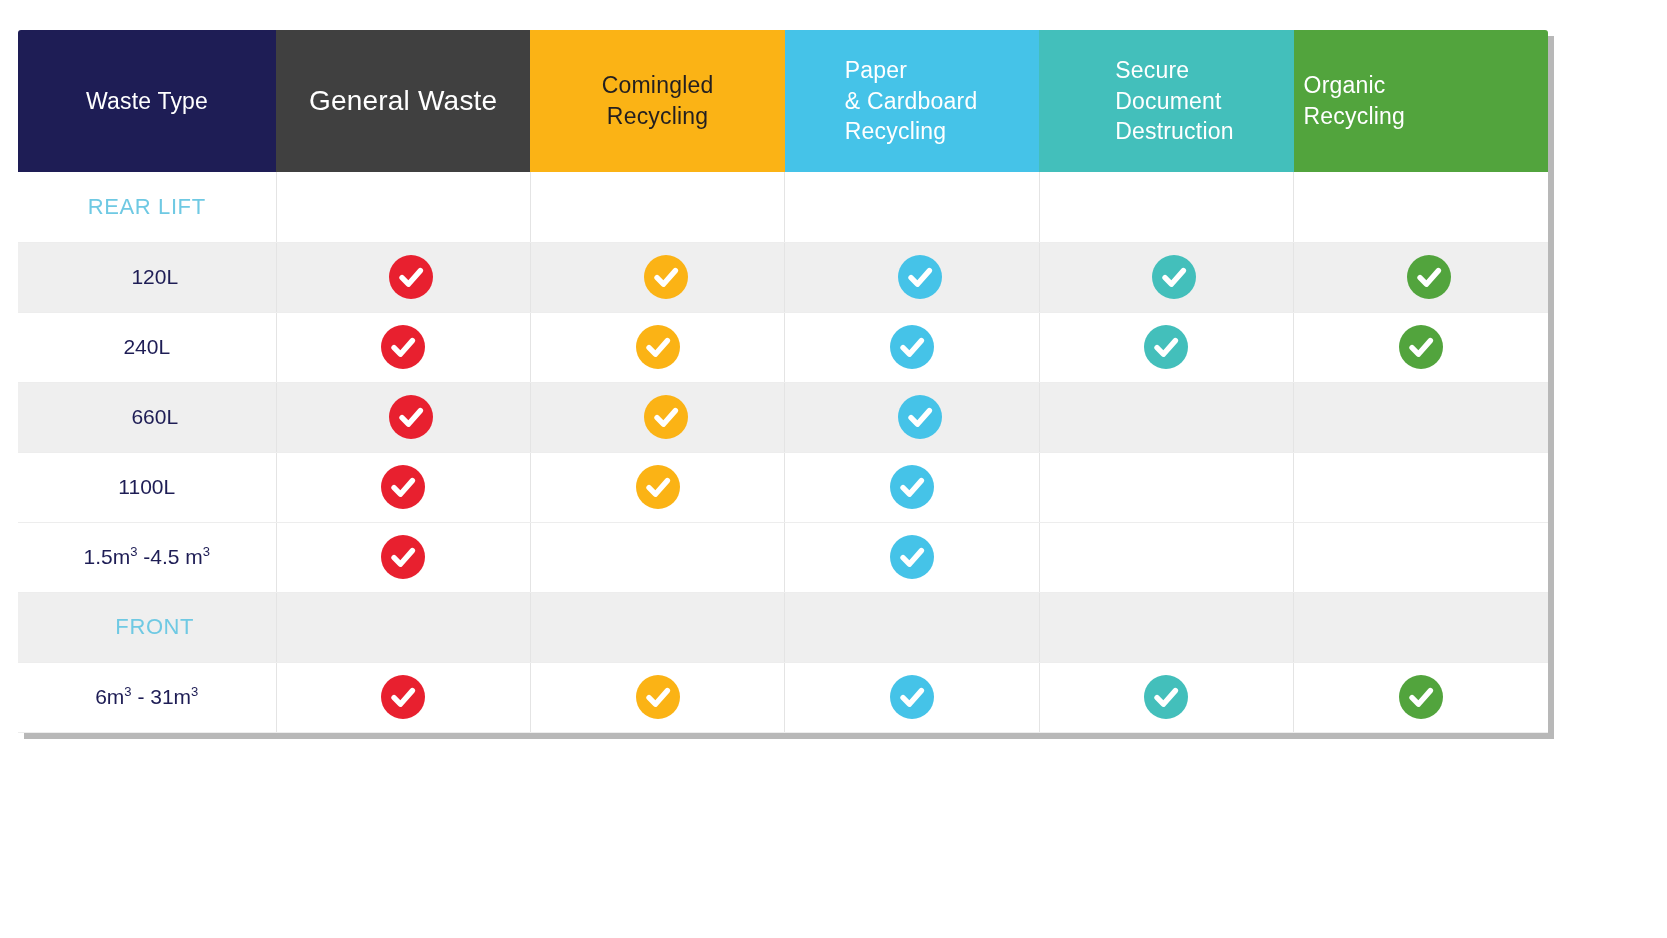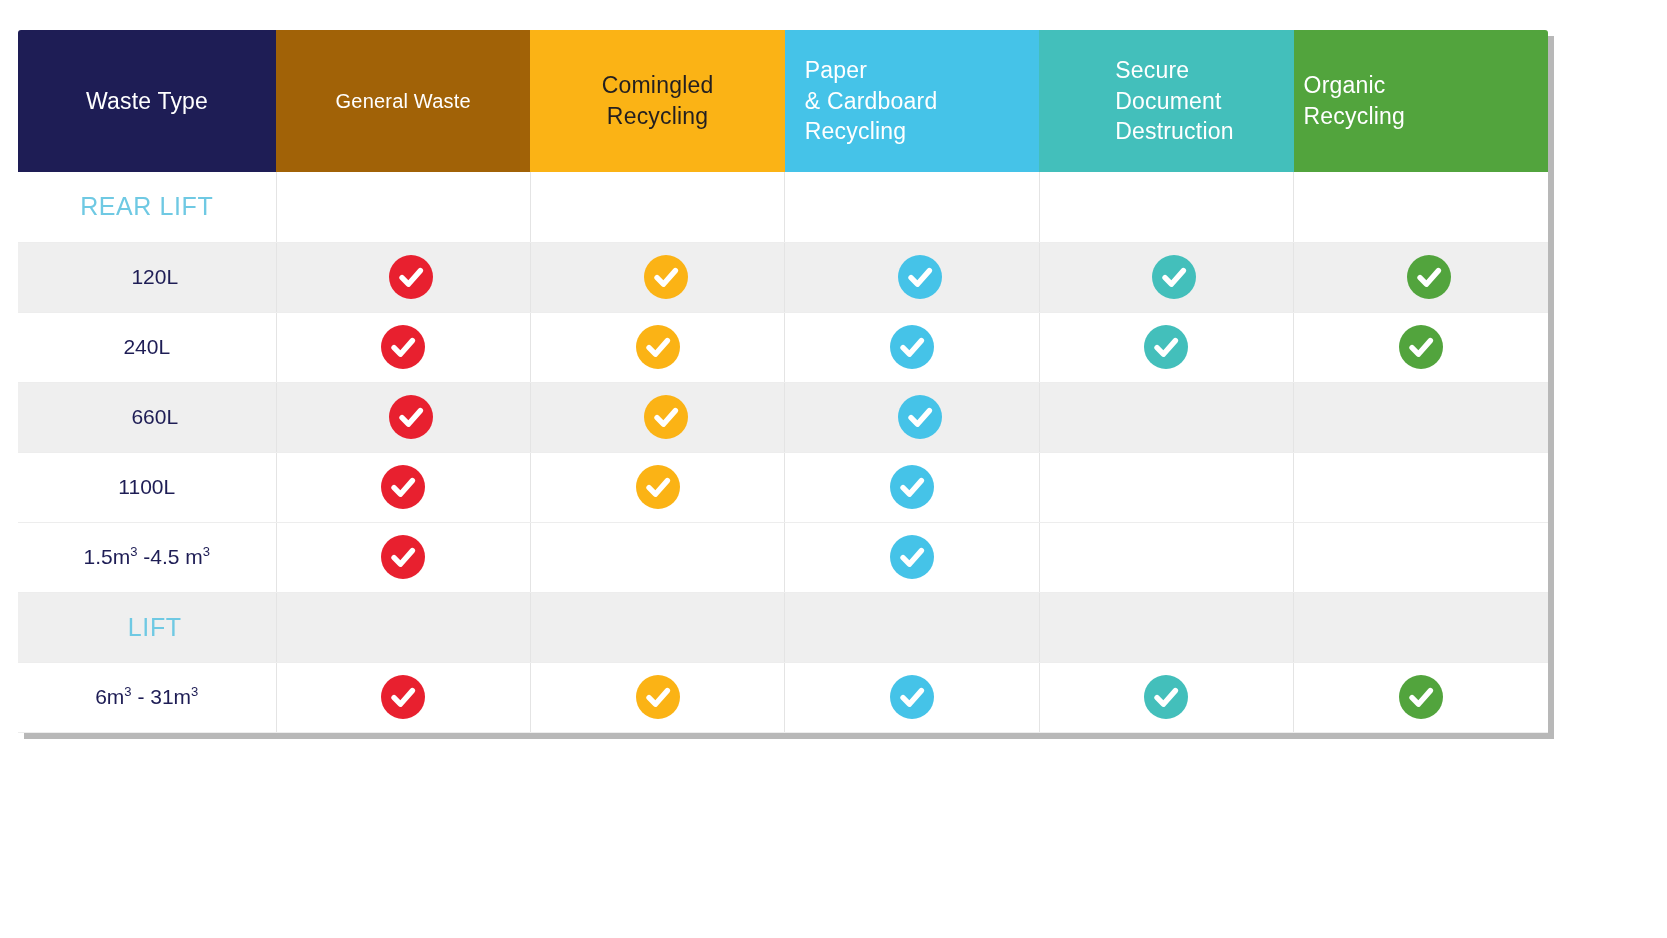--- a/index.html
+++ b/index.html
@@ -38,44 +38,44 @@
     text-align: center;
     color: #ffffff;
     font-weight: 400;
     letter-spacing: 0.2px;
     padding: 6px 10px;
     border: none;
   }
   thead th .hdr-line { display: block; line-height: 1.33; }
 
   th.h-waste    { background: #1e1d55; font-size: 23px; border-top-left-radius: 3px; }
-  th.h-general  { background: #a16207; font-size: 20px; }
+  th.h-general  { background: #404040; font-size: 28px; }
   th.h-comingled{ background: #fbb315; font-size: 23px; color: #231f20; }
-  th.h-paper    { background: #45c3e8; font-size: 23px; text-align: left; padding-left: 20px; }
+  th.h-paper    { background: #45c3e8; font-size: 23px; text-align: left; padding-left: 60px; }
   th.h-secure   { background: #43bfbb; font-size: 23px; text-align: left; padding-left: 76px; }
   th.h-organic  { background: #52a43d; font-size: 23px; text-align: left; border-top-right-radius: 3px; }
 
   tbody td {
     border-right: 1px solid #e4e4e4;
     border-bottom: 1px solid #ededed;
     text-align: center;
     vertical-align: middle;
   }
   tbody td:last-child { border-right: none; }
   tbody tr.alt td { background: #efefef; padding-left: 16px; }
   tbody tr.plain td { background: #ffffff; }
 
   td.label-cell {
     font-size: 21px;
     color: #1e1d55;
     font-weight: 400;
     border-right: 1px solid #e4e4e4;
   }
   td.label-cell.section {
-    font-size: 25px;
+    font-size: 22px;
     color: #6fc9e3;
     letter-spacing: 0.6px;
     margin-top: 44px;
   }
   tr.section-row td { height: 70px; }
   tr.data-row td { height: 70px; }
 
   .sup { font-size: 0.62em; vertical-align: super; line-height: 0; }
 
   .check {
@@ -215,21 +215,21 @@
                   <path d="M13 22.6 L19.4 29.2 L31.4 15.6" fill="none" stroke="#ffffff" stroke-width="5.4" stroke-linecap="round" stroke-linejoin="round"></path>
                 </svg></span></td>
             <td></td>
             <td><span class="check c-sky"><svg width="44" height="44" viewBox="0 0 44 44" aria-hidden="true">
                   <path d="M13 22.6 L19.4 29.2 L31.4 15.6" fill="none" stroke="#ffffff" stroke-width="5.4" stroke-linecap="round" stroke-linejoin="round"></path>
                 </svg></span></td>
             <td></td>
             <td></td>
           </tr>
           <tr class="section-row alt">
-            <td class="label-cell section">LIFT</td>
+            <td class="label-cell section">FRONT</td>
             <td></td>
             <td></td>
             <td></td>
             <td></td>
             <td></td>
           </tr>
           <tr class="data-row plain">
             <td class="label-cell">6m<span class="sup">3</span> - 31m<span class="sup">3</span></td>
             <td><span class="check c-red"><svg width="44" height="44" viewBox="0 0 44 44" aria-hidden="true">
                   <path d="M13 22.6 L19.4 29.2 L31.4 15.6" fill="none" stroke="#ffffff" stroke-width="5.4" stroke-linecap="round" stroke-linejoin="round"></path>

